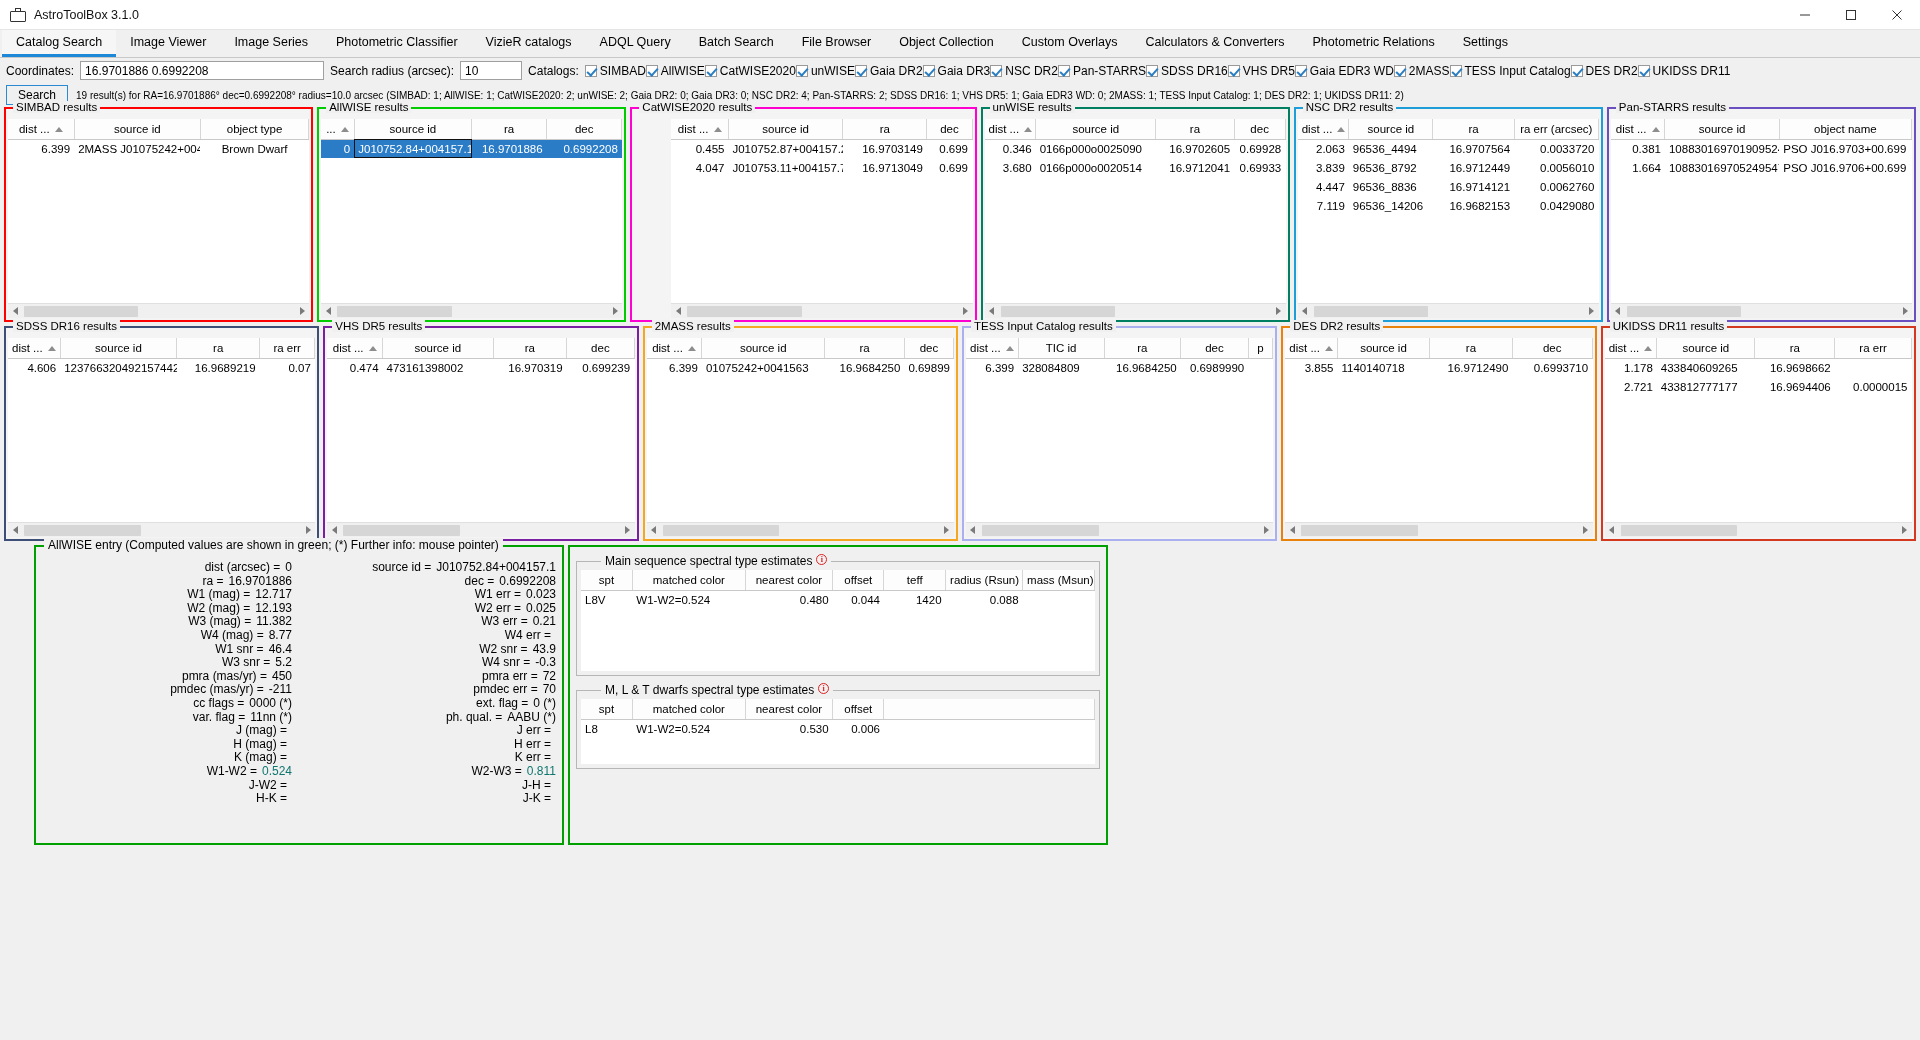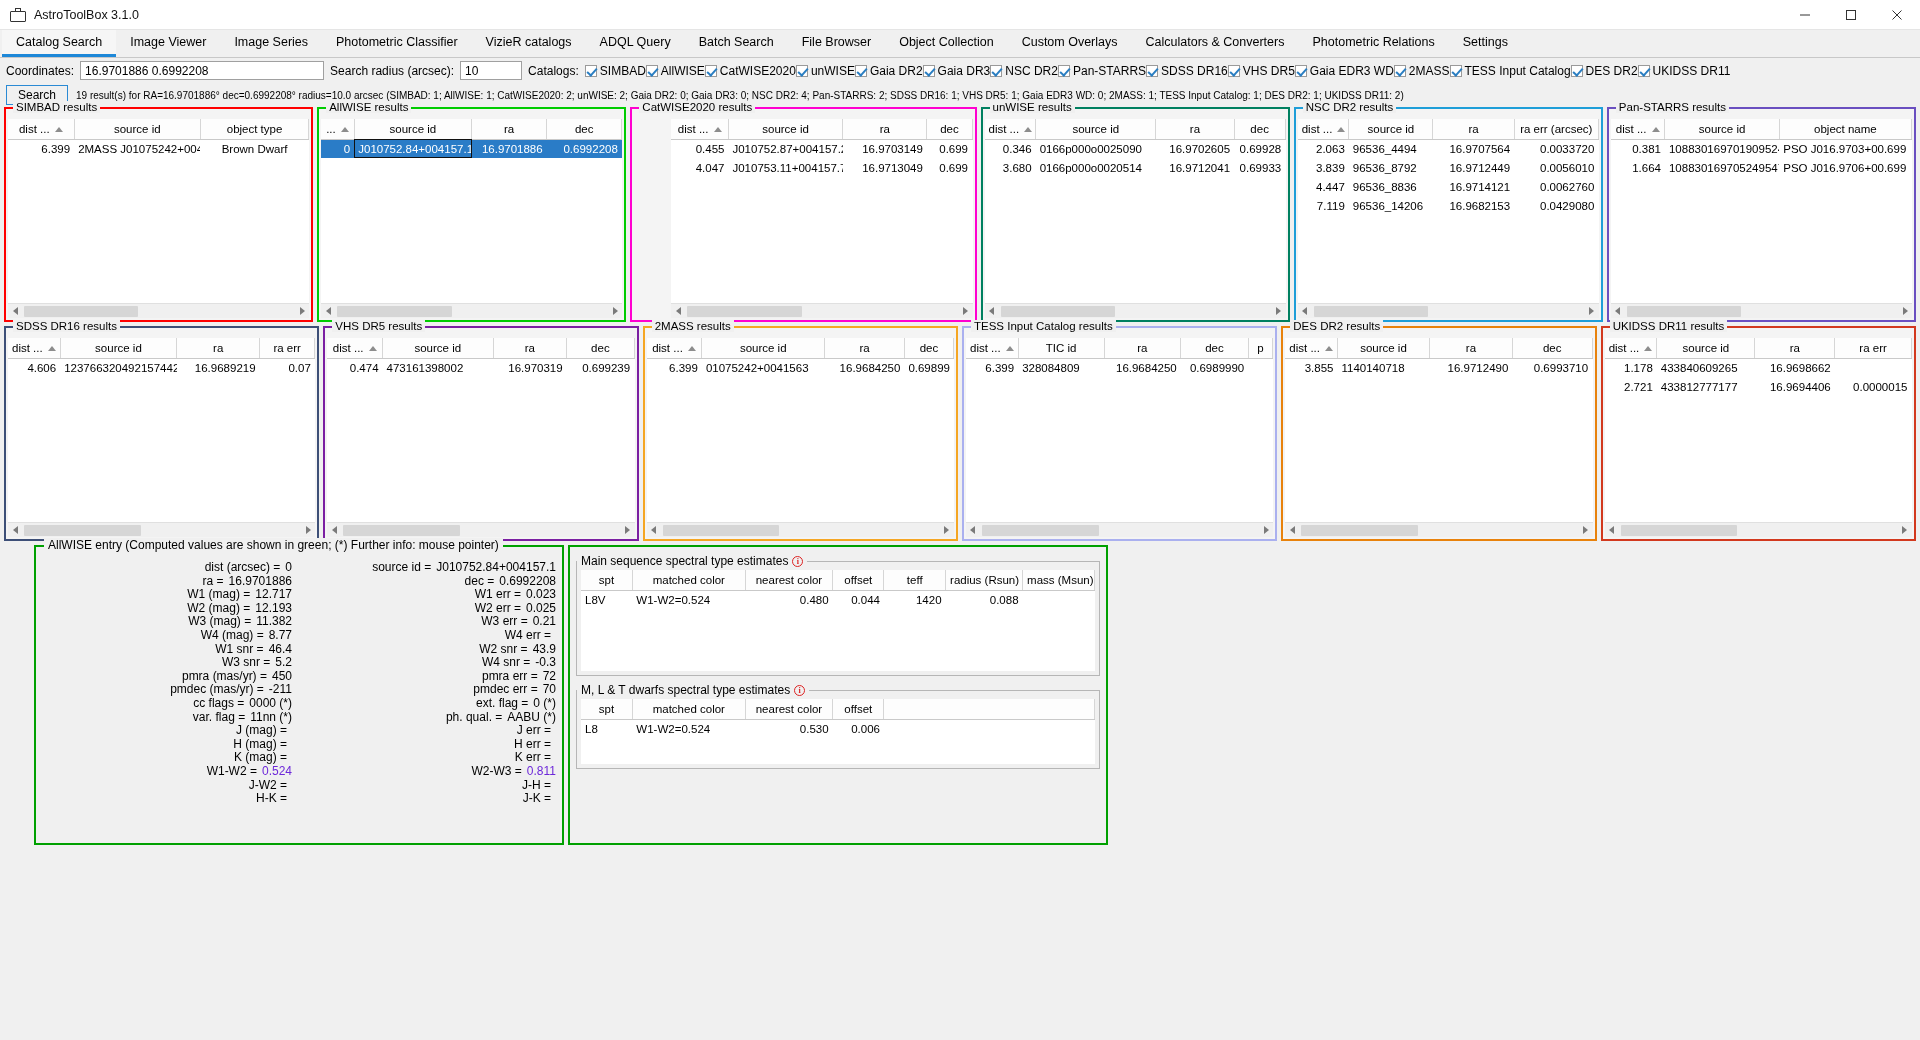--- a/index.html
+++ b/index.html
@@ -166,30 +166,30 @@
   .gbox > .ptitle {
     position: absolute; top: -9px; left: 8px; background: #f0f0f0; padding: 0 4px;
     font-size: 12px; white-space: nowrap;
   }
   #entry-box { width: 530px; height: 300px; margin-left: 30px; }
   #entry-grid {
     display: grid; grid-template-columns: 1fr 1fr; column-gap: 14px; row-gap: 0px;
     font-size: 12px; padding-top: 2px;
   }
   .kv { display: flex; justify-content: flex-end; height: 13.6px; line-height: 13.6px; white-space: nowrap; }
-  .kv .g { color: #6d28d9; }
+  .kv .g { color: #0f766e; }
 
   #estimates-box { width: 540px; height: 300px; padding: 6px 6px 6px 6px; border: 2px solid #00a000; position: relative; background: #f0f0f0; }
   .inner-box {
     position: relative; border: 1px solid #b6b6b6; background: #f0f0f0;
     margin-top: 8px; padding: 8px 4px 4px 4px;
   }
   .inner-box > .ititle {
-    position: absolute; top: -8px; left: 0; background: #f0f0f0; padding: 0 4px; font-size: 12px;
-    display: flex; align-items: center; gap: 4px; white-space: nowrap;
+    position: absolute; top: -8px; left: 24px; background: #f0f0f0; padding: 0 4px; font-size: 12px;
+    display: flex; align-items: flex-start; gap: 4px; white-space: nowrap;
   }
   .info-icon {
     display: inline-block; width: 11px; height: 11px; border-radius: 50%;
     border: 1.3px solid #d22; color: #d22; font-size: 8px; line-height: 9px; text-align: center;
     font-family: "Liberation Serif", serif; font-weight: bold;
   }
   .est-table { background: #fff; }
   table.est { width: 100%; border-collapse: collapse; table-layout: fixed; font-size: 11.5px; }
   table.est th {
     background: #fdfdfd; border-right: 1px solid #d6d6d6; border-bottom: 1px solid #c9c9c9;

